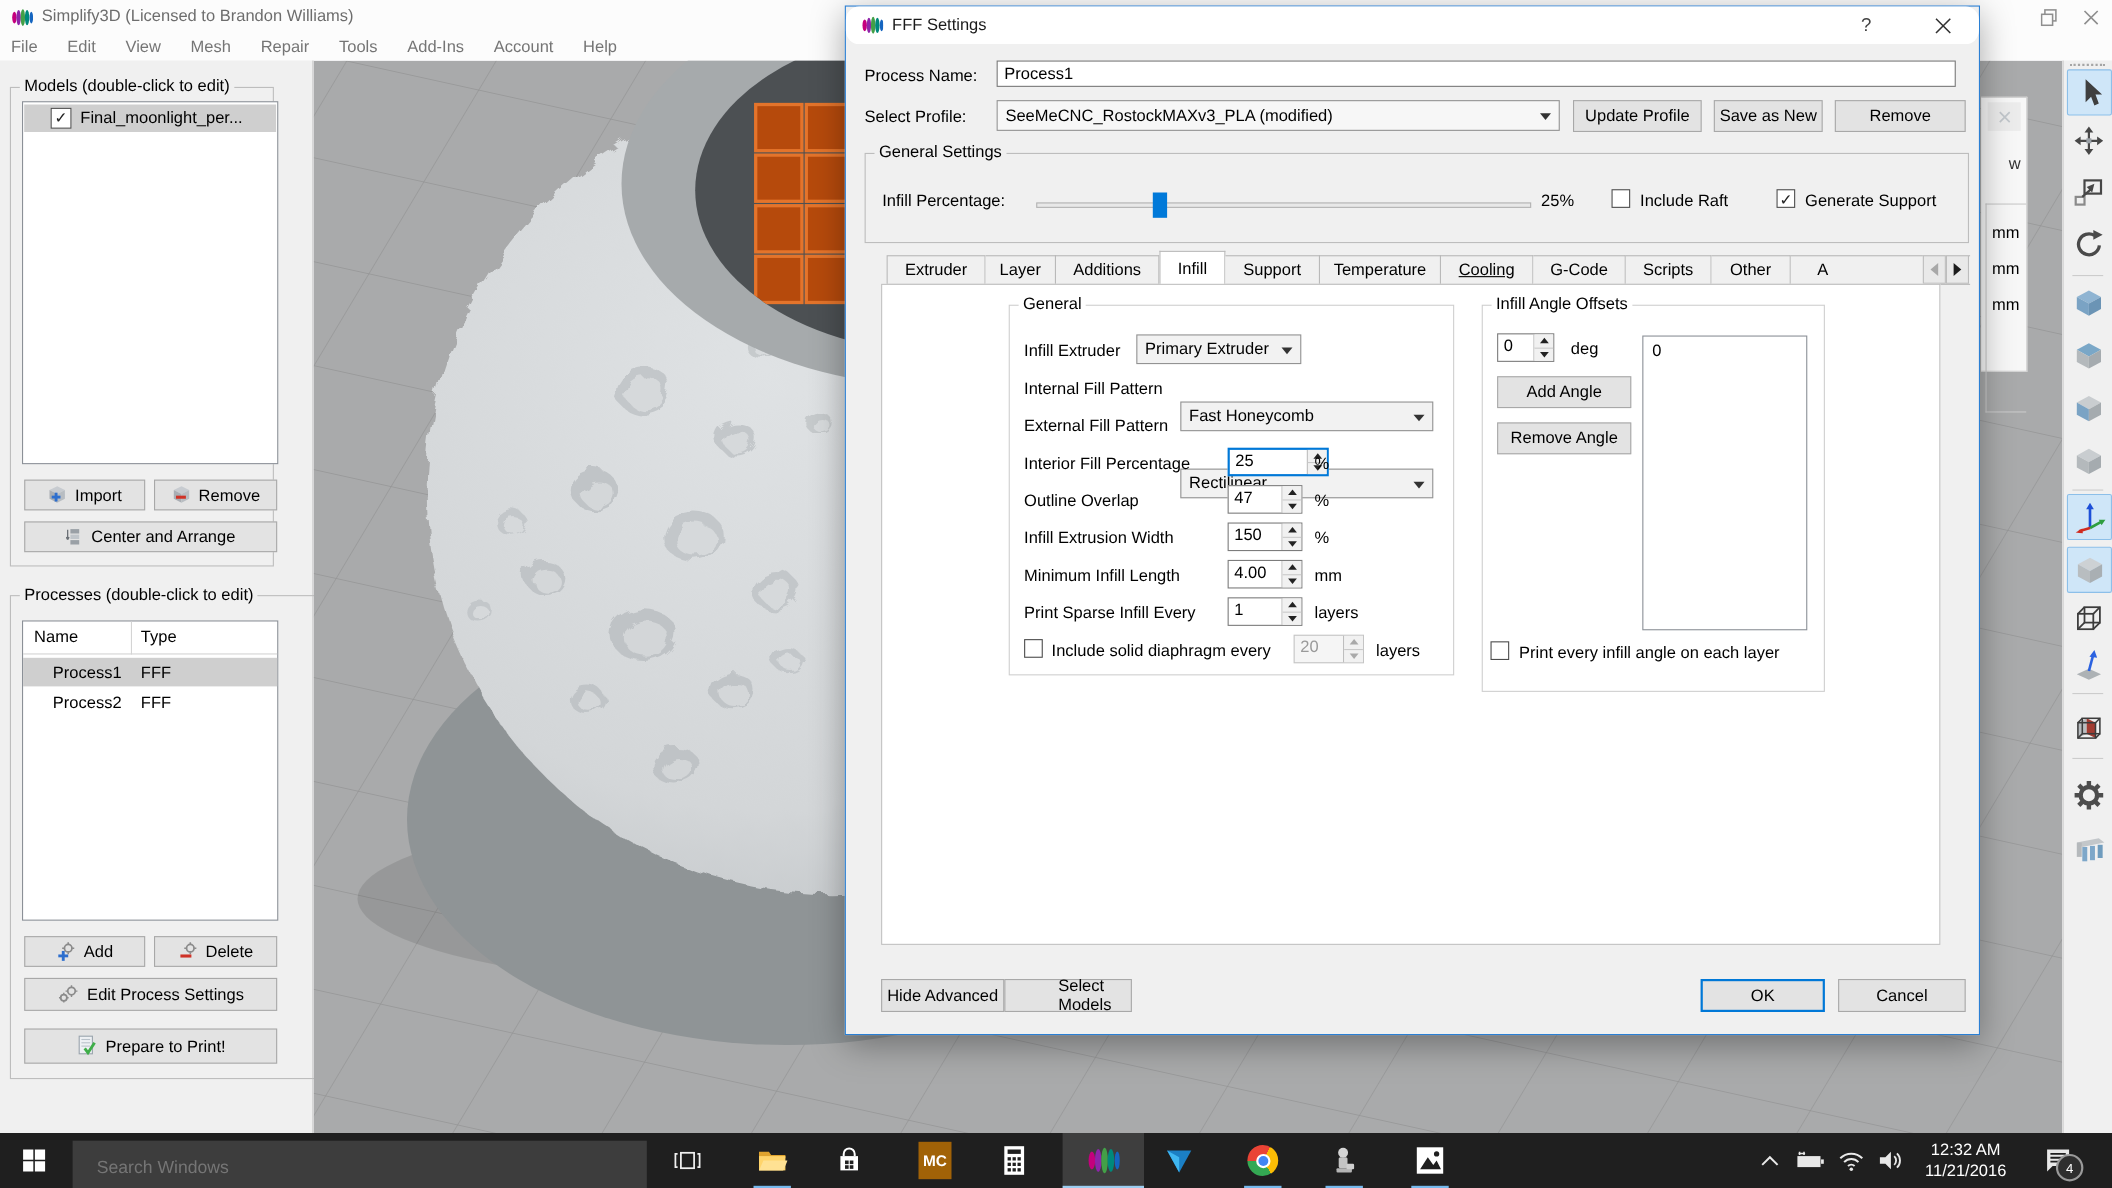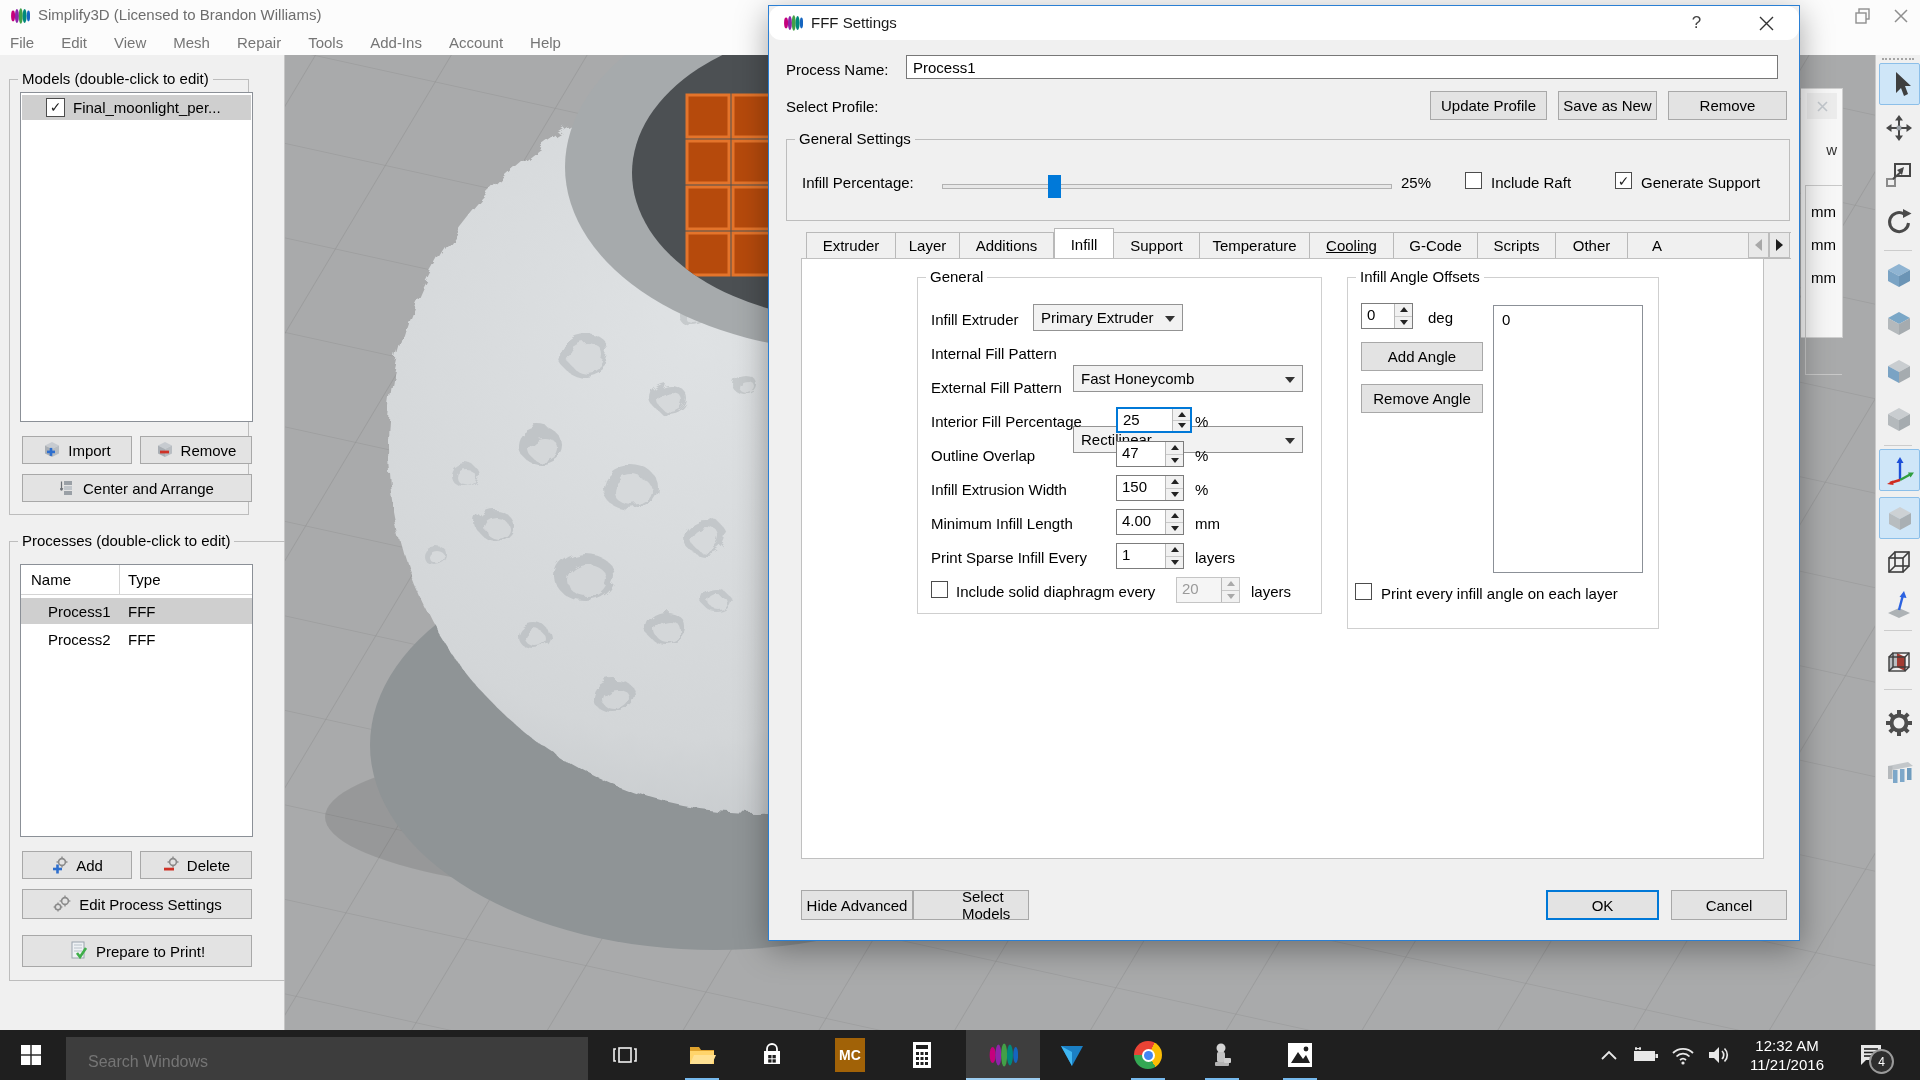--- a/index.html
+++ b/index.html
@@ -448,20 +448,24 @@
         <svg width="15" height="15" viewBox="0 0 15 15">
             <path d="M1 1l13 13M14 1L1 14" stroke="#333" stroke-width="1.4"></path>
           </svg>
       </div>
     </div>
 
     <span class="abs txt" style="left:17px;top:55px;">Process Name:</span>
     <input class="abs" style="left: 137px; top: 49px; width: 872px; height: 24px; border: 1px solid rgb(119, 119, 119); font-size: 15px; padding-left: 6px; background: rgb(255, 255, 255);" value="Process1">
 
     <span class="abs txt" style="left:17px;top:92px;">Select Profile:</span>
+    <div class="abs combo" style="left:137px;top:85px;width:512px;height:28px;background:#f7f7f7;">
+      <span>SeeMeCNC_RostockMAXv3_PLA (modified)</span>
+        <i class="arr"></i>
+    </div>
     <div class="abs btn" style="left:661px;top:85px;width:117px;height:29px;">
         <span>Update Profile</span>
       </div>
     <div class="abs btn" style="left:789px;top:85px;width:99px;height:29px;">
         <span>Save as New</span>
       </div>
     <div class="abs btn" style="left:899px;top:85px;width:119px;height:29px;">
         <span>Remove</span>
       </div>
 
@@ -536,21 +540,21 @@
             <i class="arr"></i>
         </div>
 
         <span class="abs txt" style="left:13px;top:101px;">External Fill Pattern</span>
         <div class="abs combo" style="left:155px;top:94px;width:230px;height:27px;">
           <span>Rectilinear</span>
             <i class="arr"></i>
         </div>
 
         <span class="abs txt" style="left:13px;top:135px;">Interior Fill Percentage</span>
-        <div class="abs spin focus" style="left:198px;top:129px;width:76px;height:26px;">
+        <div class="abs spin focus" style="left:198px;top:129px;width:92px;height:26px;">
           <span class="v">25</span>
           <span class="btns">
               <span class="sb up">
                 <i></i>
               </span>
               <span class="sb dn">
                 <i></i>
               </span>
             </span>
         </div>

